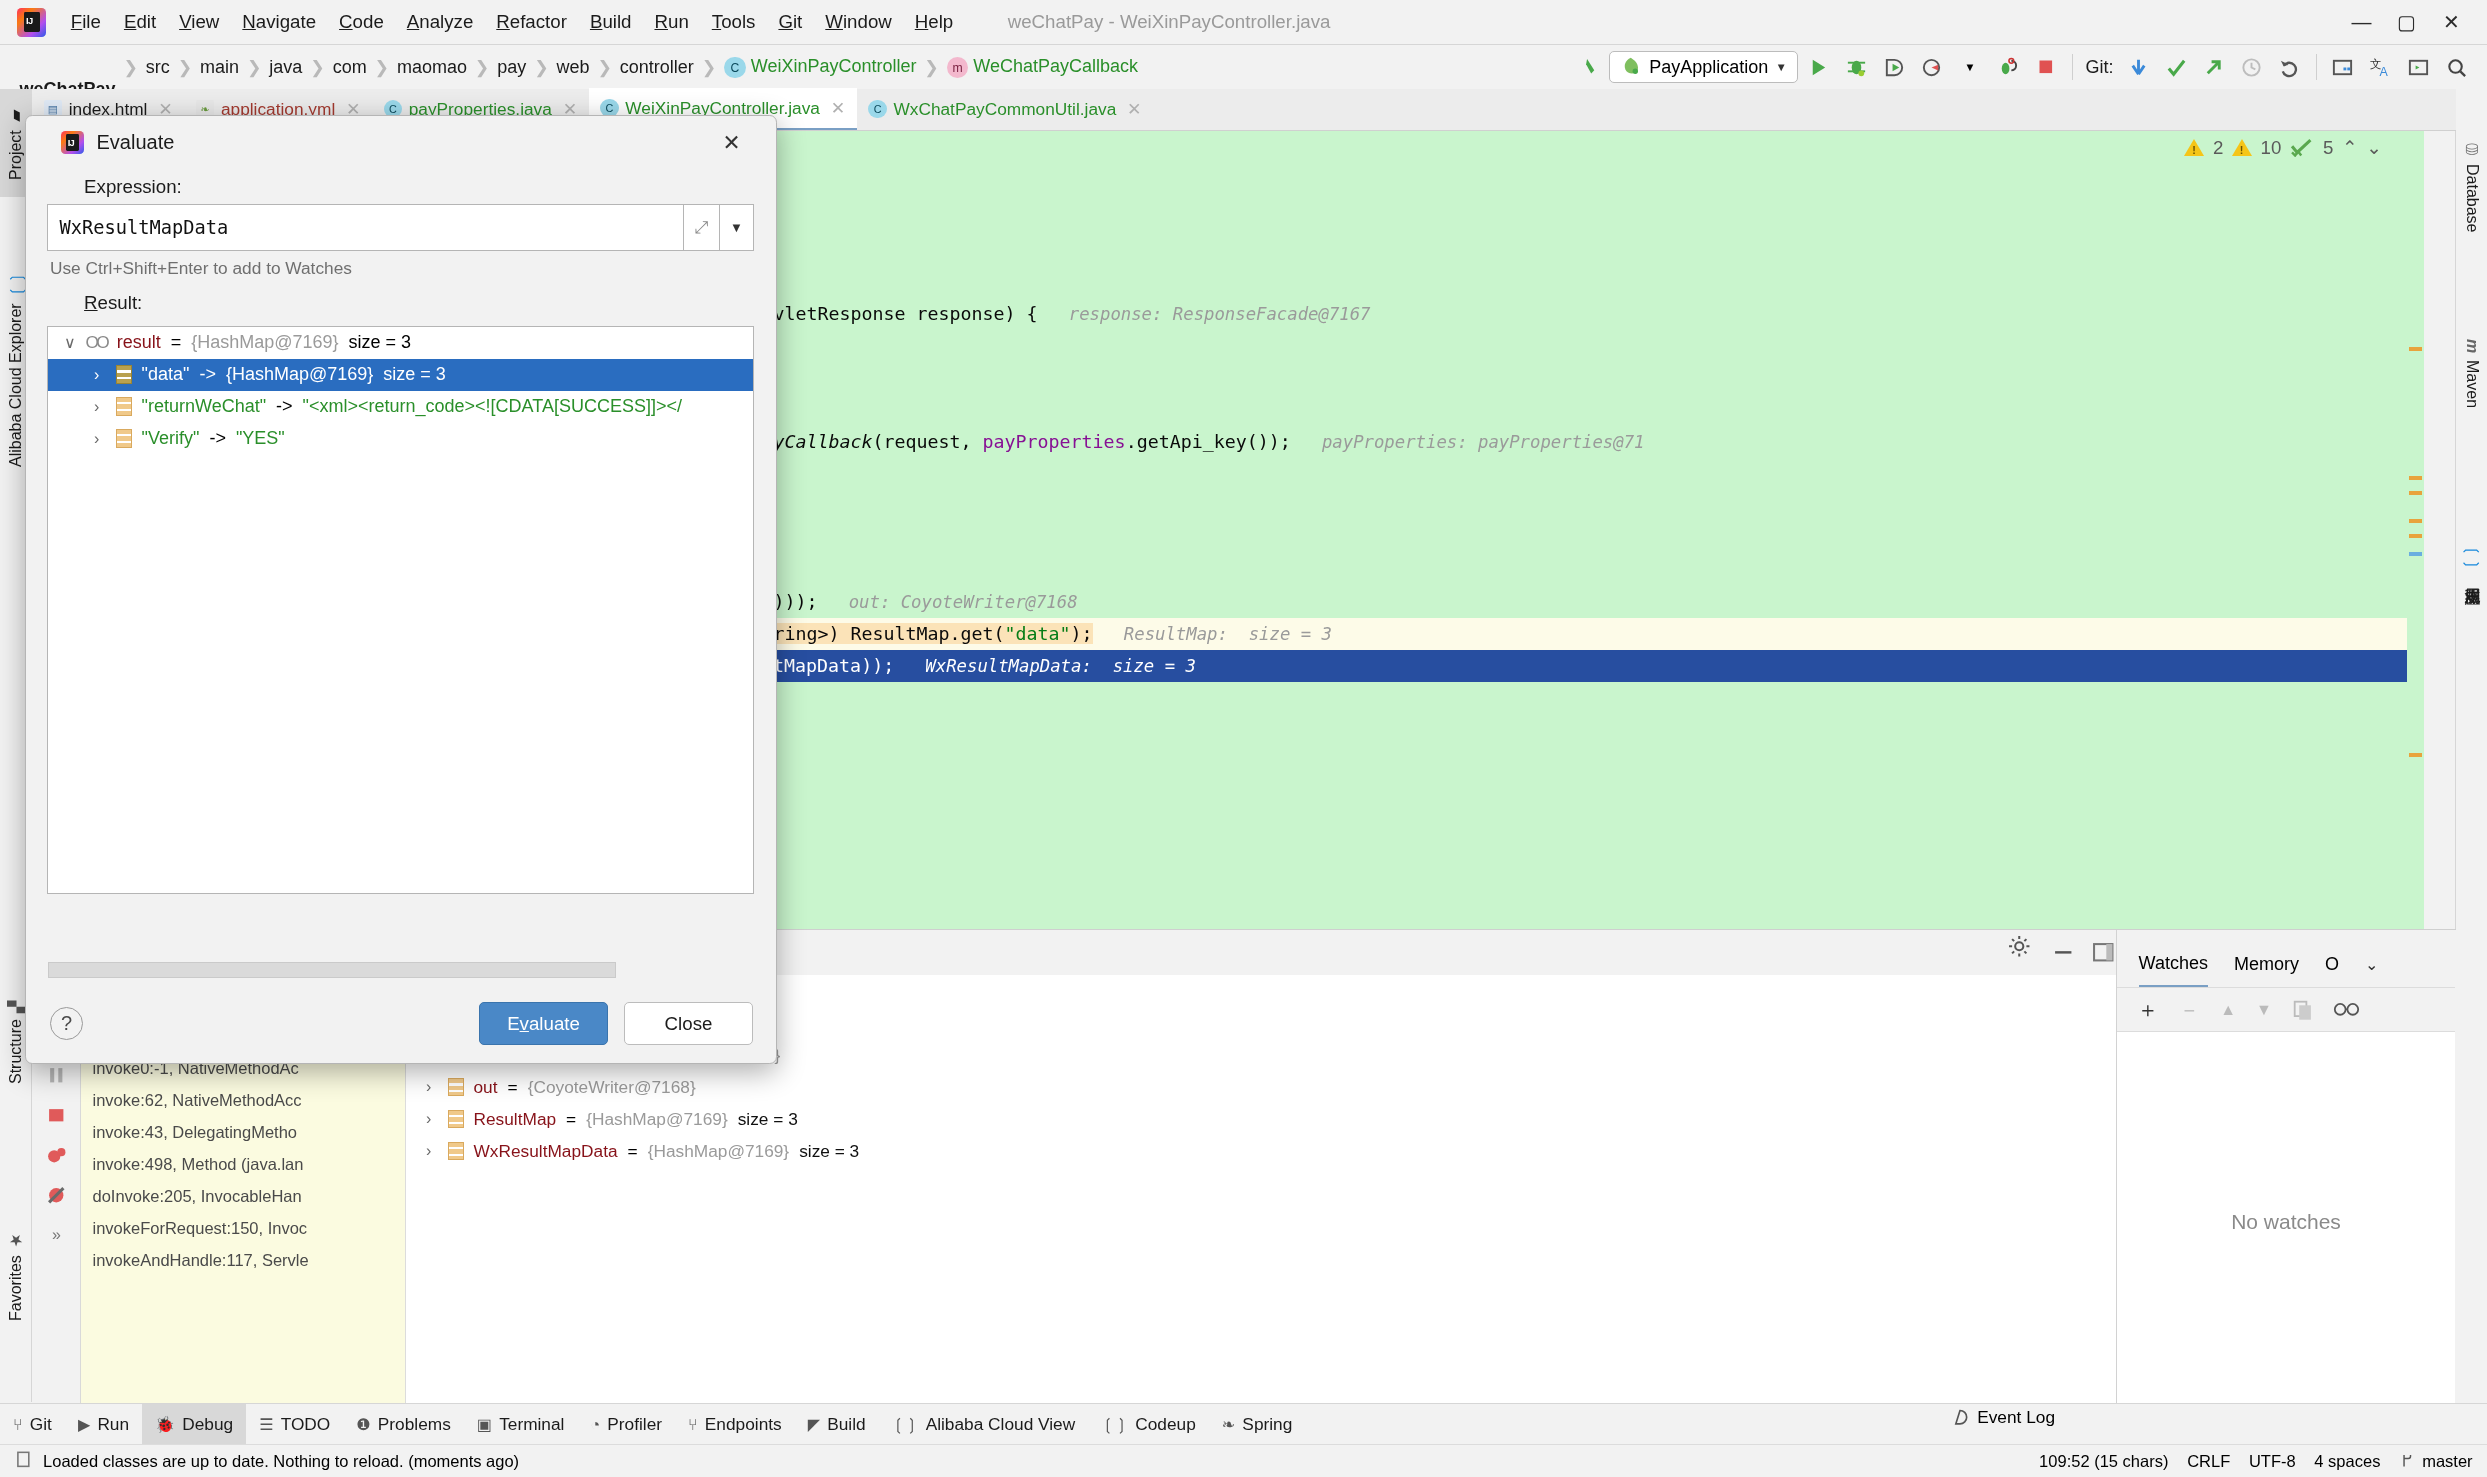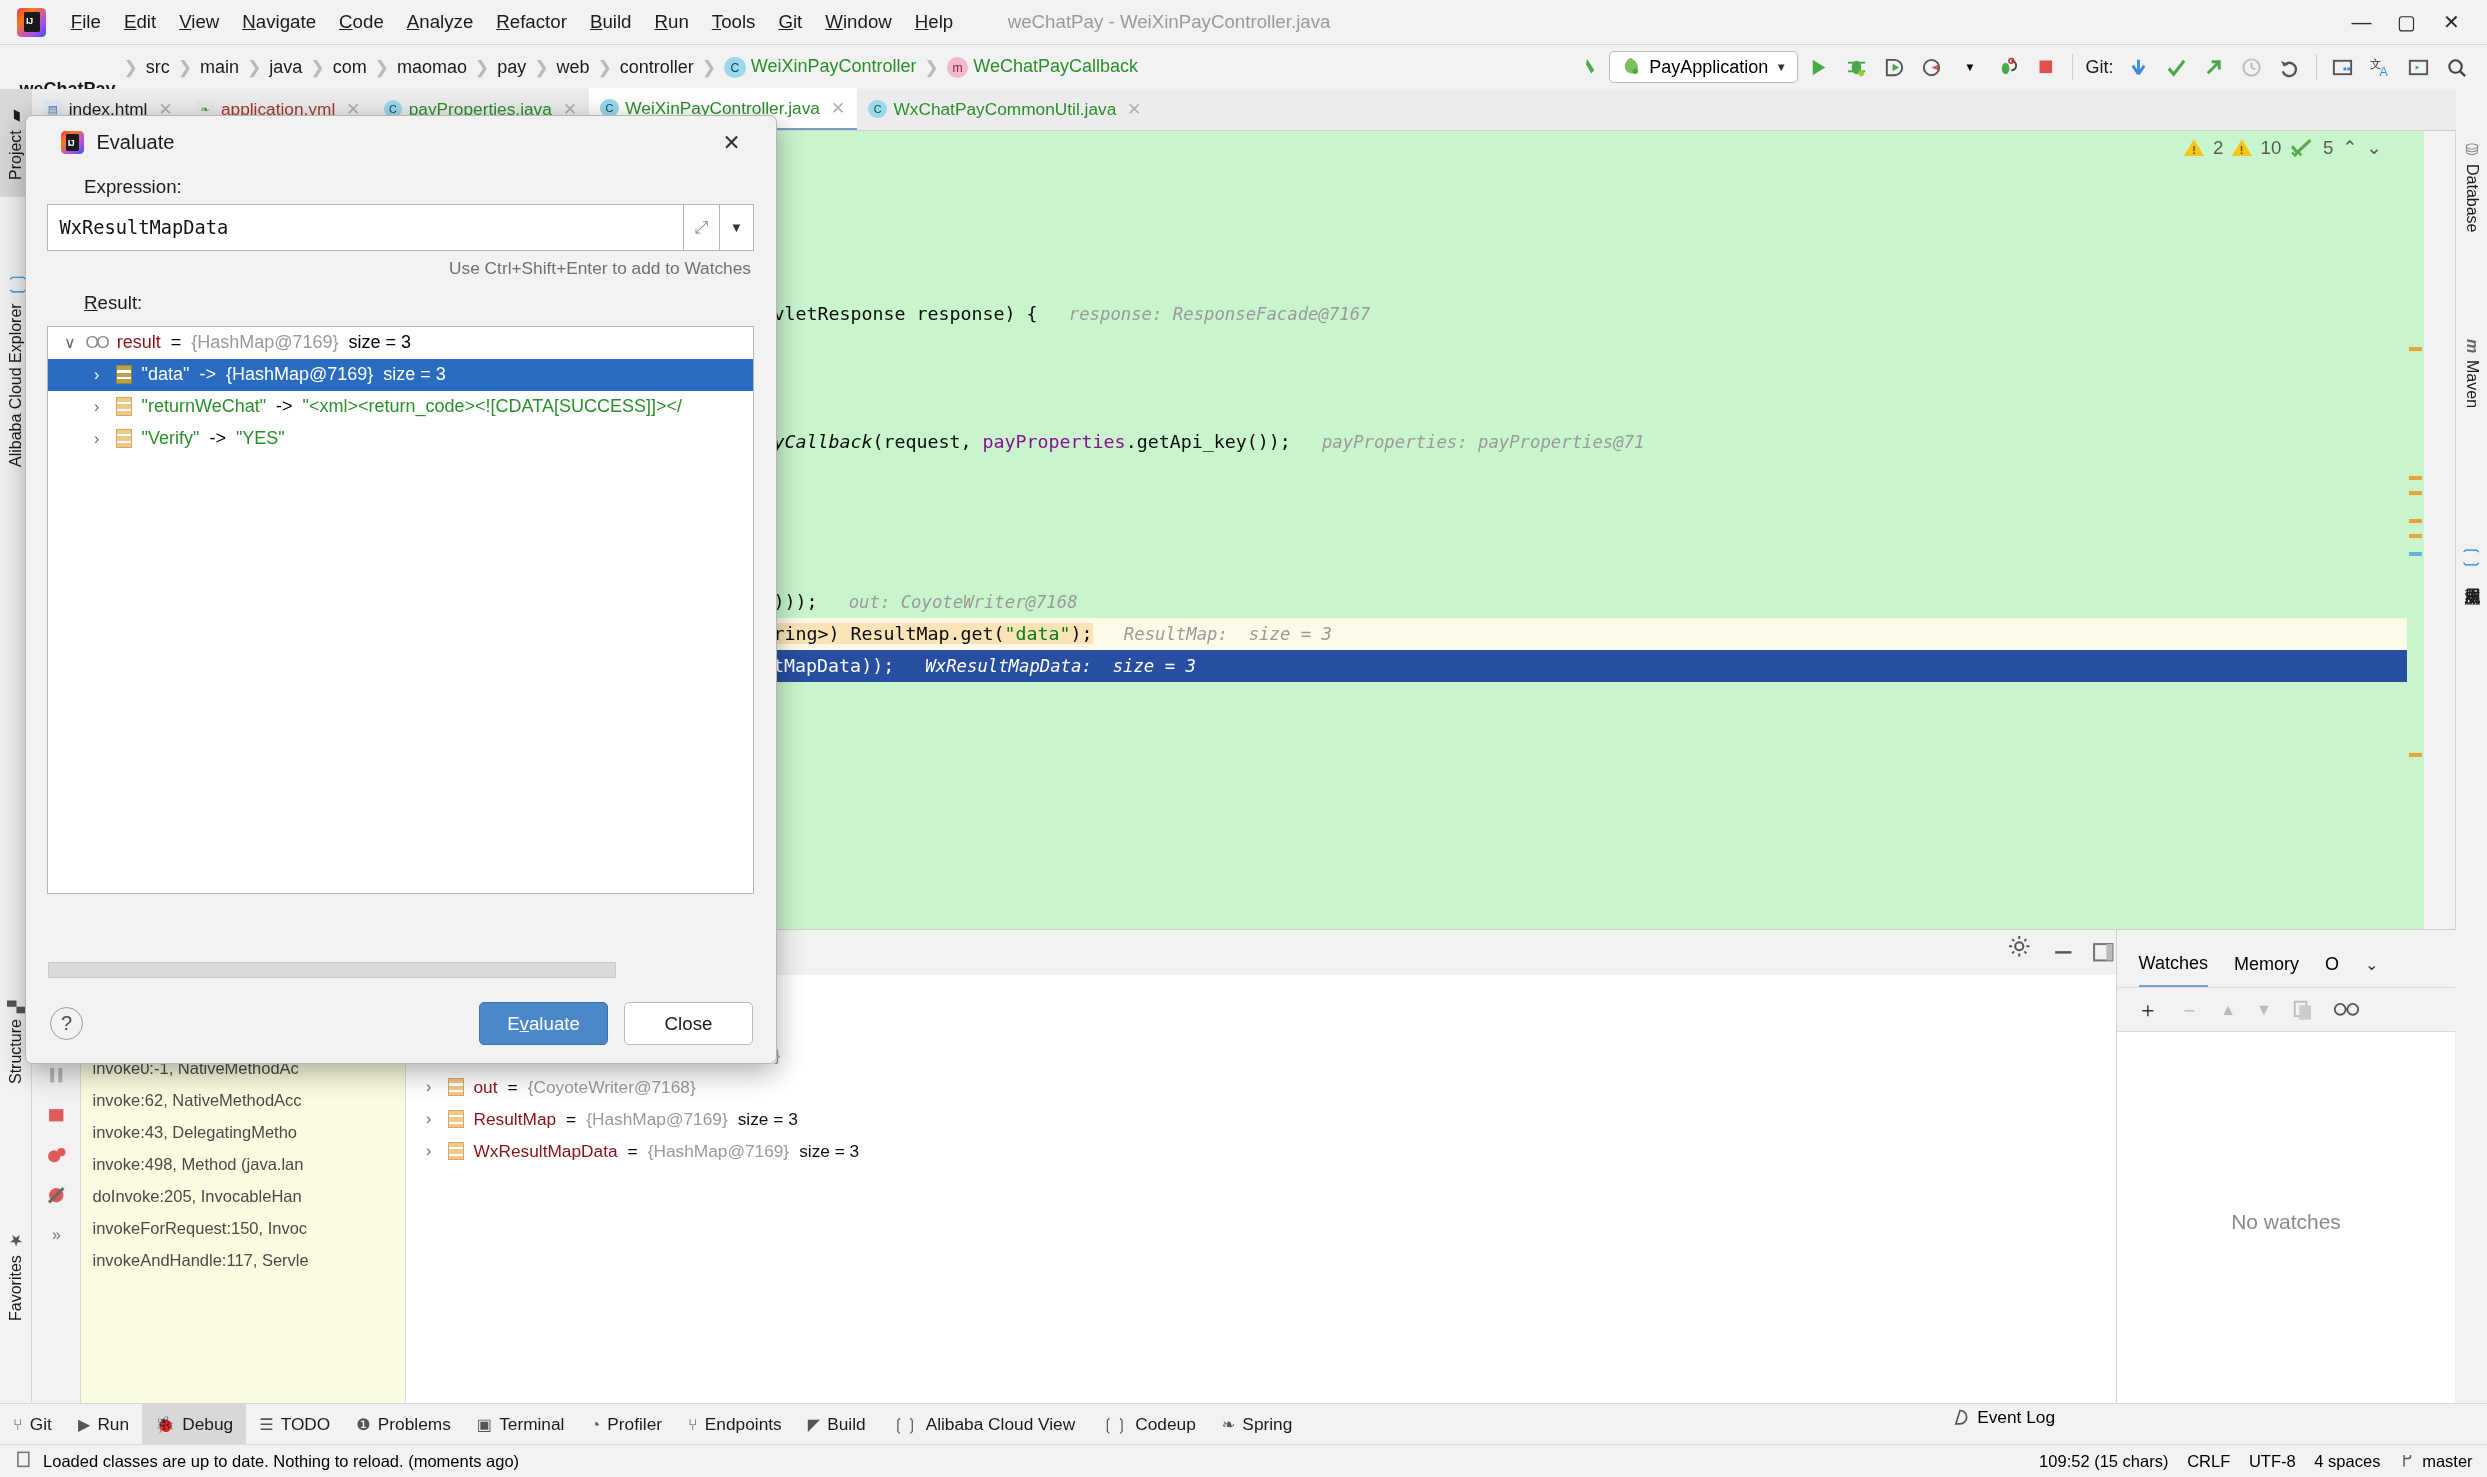--- a/index.html
+++ b/index.html
@@ -158,21 +158,21 @@
   .dlg-close { margin-left:auto; font-size:21.6px; color:#333; }
   .dlg-lbl { font-size:18.7px; color:#1b1b1b; padding:7.2px 21.6px 5.8px;margin-left:37px; }
   .expr-wrap { margin:0 21.6px; display:flex; height:47px; }
   .expr { flex:1; background:#fff; border:0.7px solid #b5b5b5; border-right:none;
     display:flex; align-items:center; padding:0 11.5px; font-family:"DejaVu Sans Mono", monospace;
     font-size:18.7px; color:#111; }
   .expr-exp { width:36px; background:#fff; border:0.7px solid #b5b5b5; border-right:none;
     display:flex; align-items:center; justify-content:center; color:#8a8a8a; font-size:17.3px;}
   .expr-drop { width:35px; background:#fff; border:0.7px solid #b5b5b5;
     display:flex; align-items:center; justify-content:center; font-size:13px; color:#333; }
-  .hintline { text-align:right; padding:7.2px 24.5px 0; font-size:17.3px; color:#6f6f6f; }
+  .hintline { text-align:left; padding:7.2px 24.5px 0; font-size:17.3px; color:#6f6f6f; }
   .res-box { margin:5.8px 21.6px 0; height:568px; background:#fff; border:0.7px solid #b5b5b5; }
   .rrow { height:32px; display:flex; align-items:center; gap:10px; padding-left:16px;
     font-size:18px; white-space:nowrap; overflow:hidden; }
   .rrow.sel { background:#2a6dc0; }
   .rrow.sel * { color:#fff !important; }
   .rico { width:16px;height:18.7px;background:repeating-linear-gradient(#f0c98a 0 4.3px,#fff 4.3px 6.5px);
     border:0.7px solid #d9a95e; }
   .rico.gold { background:repeating-linear-gradient(#b9a14f 0 4.3px,#fff 4.3px 6.5px); border-color:#9a8434;}
   .glass { color:#8a8a8a; font-size:17.3px; letter-spacing:-2.9px; }
   .rname { color:#871219; }

